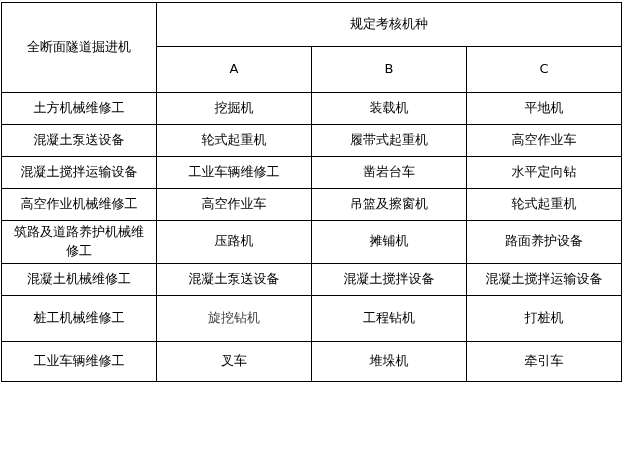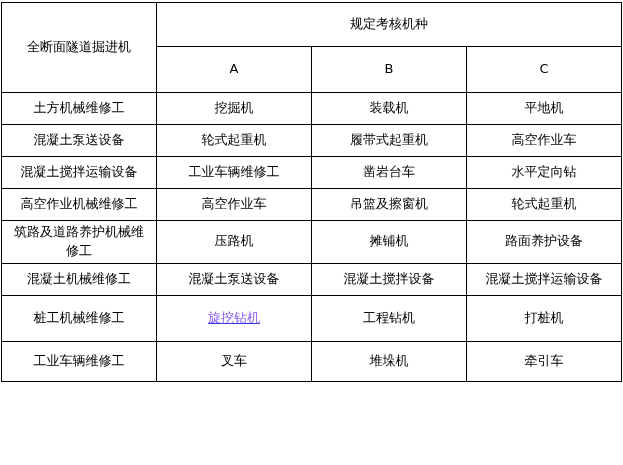--- a/index.html
+++ b/index.html
@@ -27,22 +27,21 @@
     line-height: 1.45;
     overflow: hidden;
   }
   col.c-cat, col.c-a, col.c-b, col.c-c { width: 155px; }
   tr.hrow-top td   { height: 44px; }
   tr.hrow-grades td{ height: 46px; }
   tr.drow td       { height: 32px; }
   tr.drow-pile td  { height: 46px; }
   tr.drow-last td  { height: 40px; }
   .cell-link {
-    color: #8b5cf6;
-    text-decoration: underline;
+    color: #404040;
     text-decoration-color: #2b32d9;
     cursor: pointer;
   }
 </style>
 </head>
 <body>
 
 <table class="machine-table">
   <colgroup>
     <col class="c-cat">

